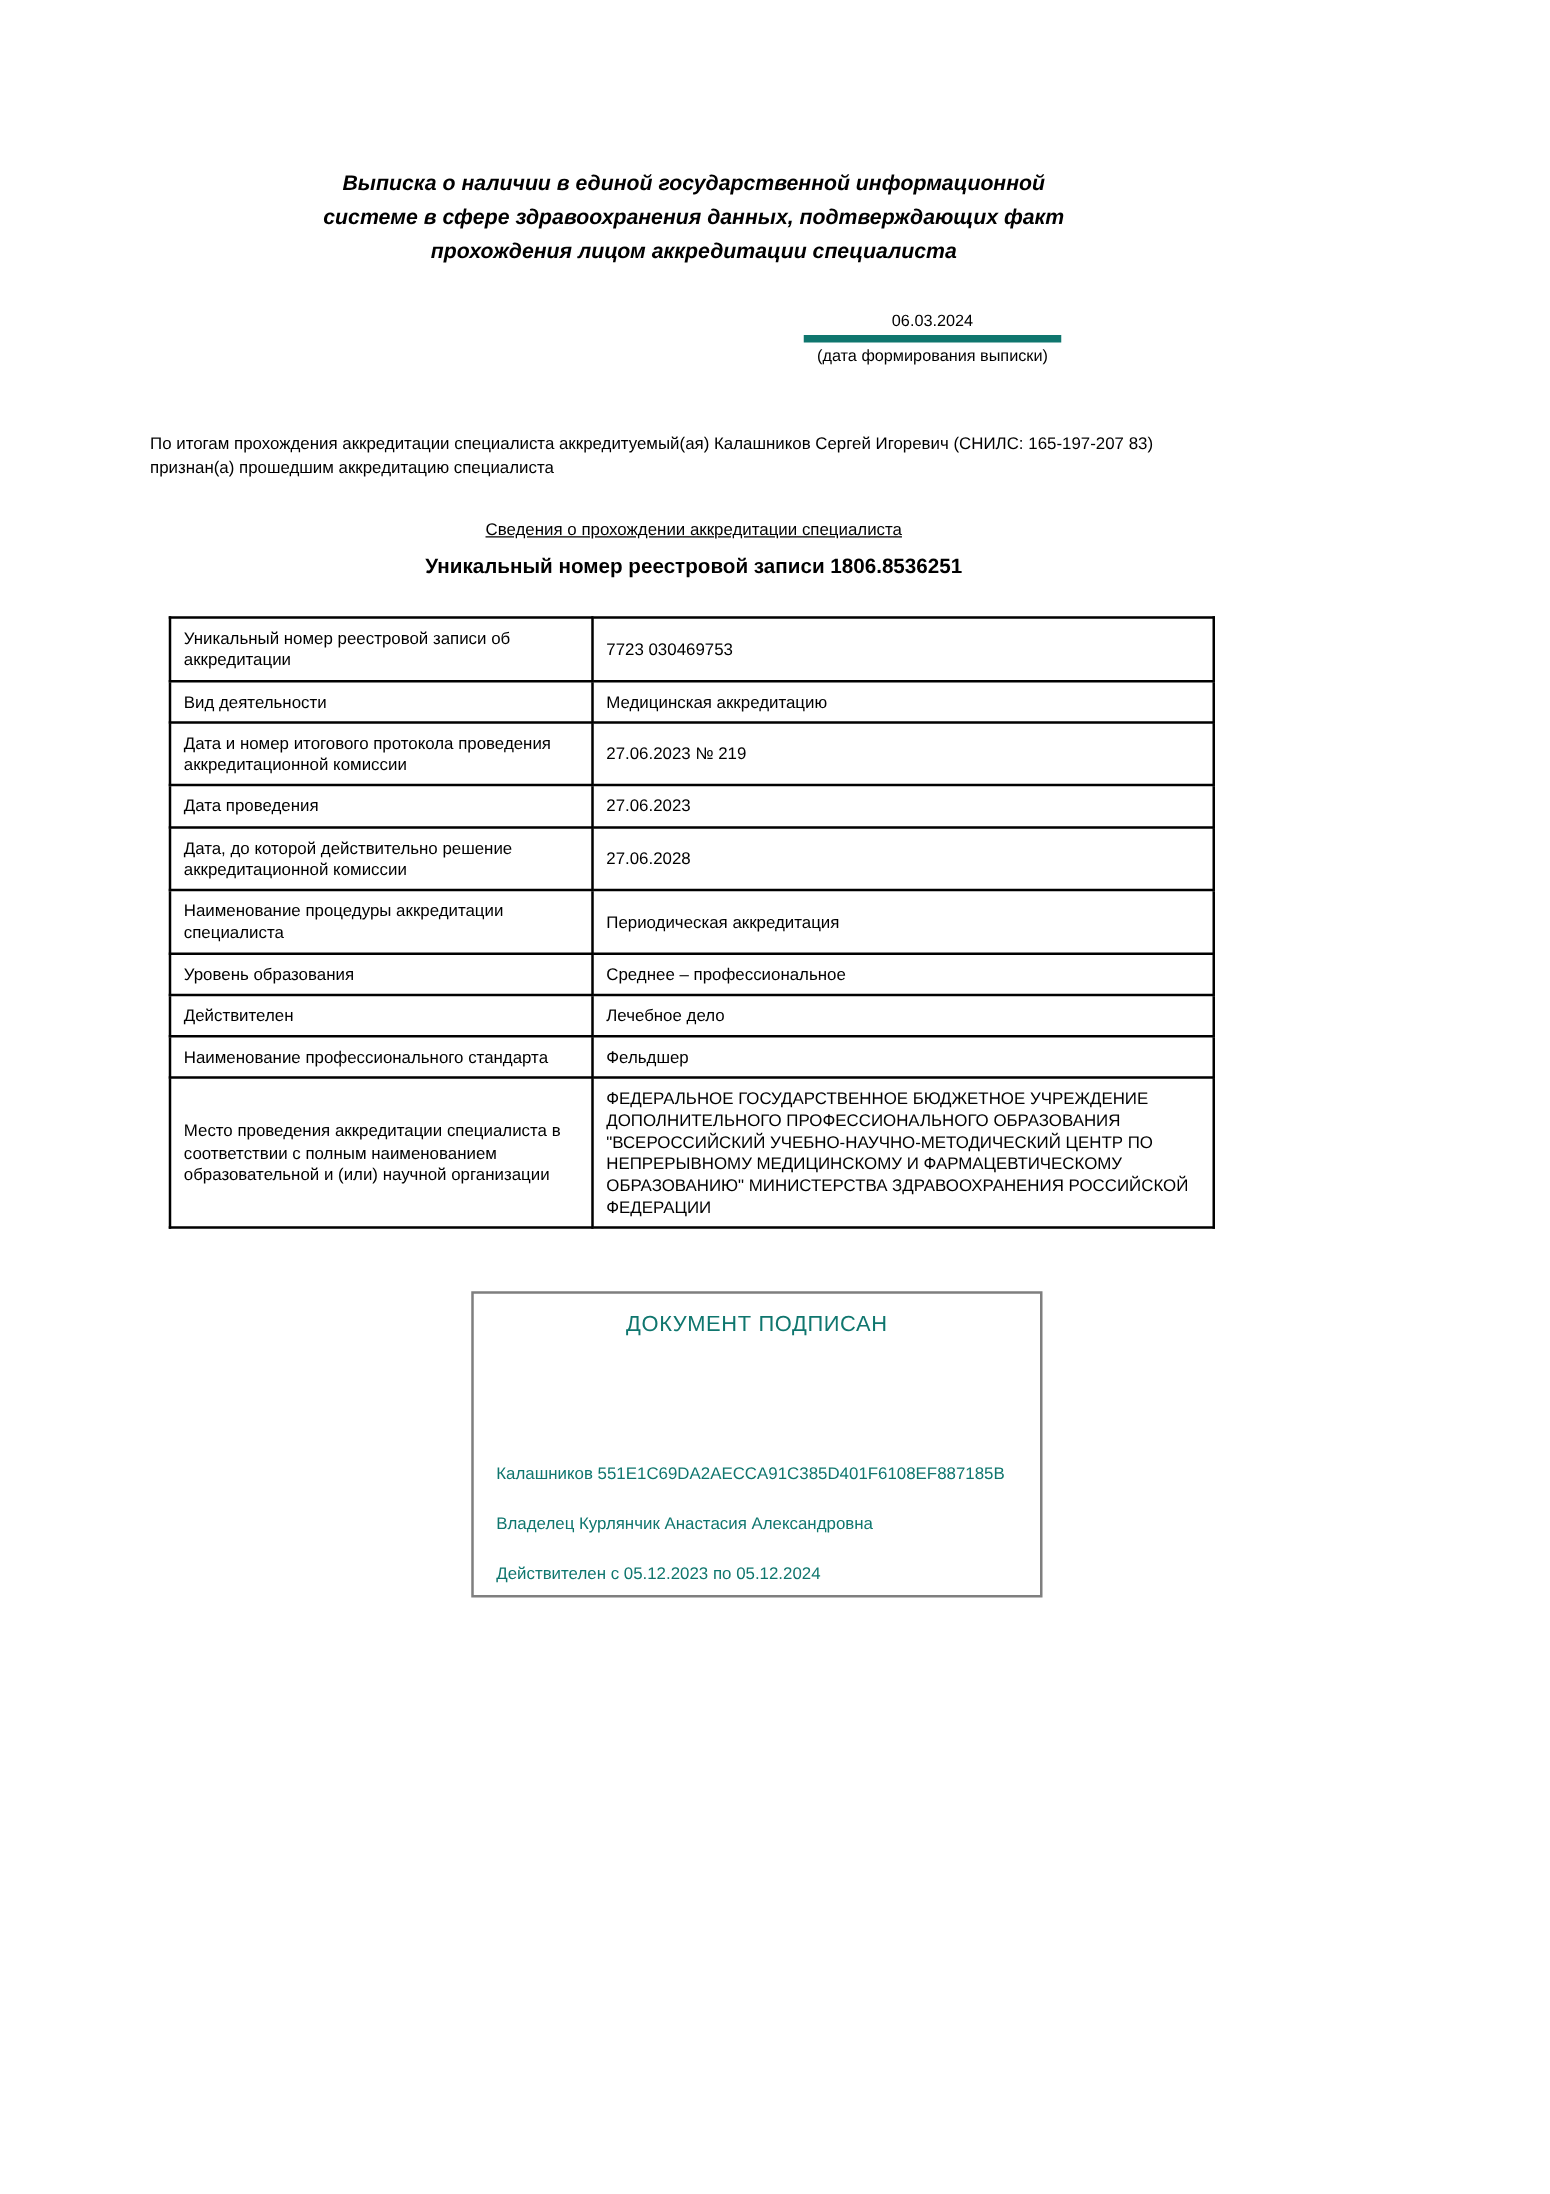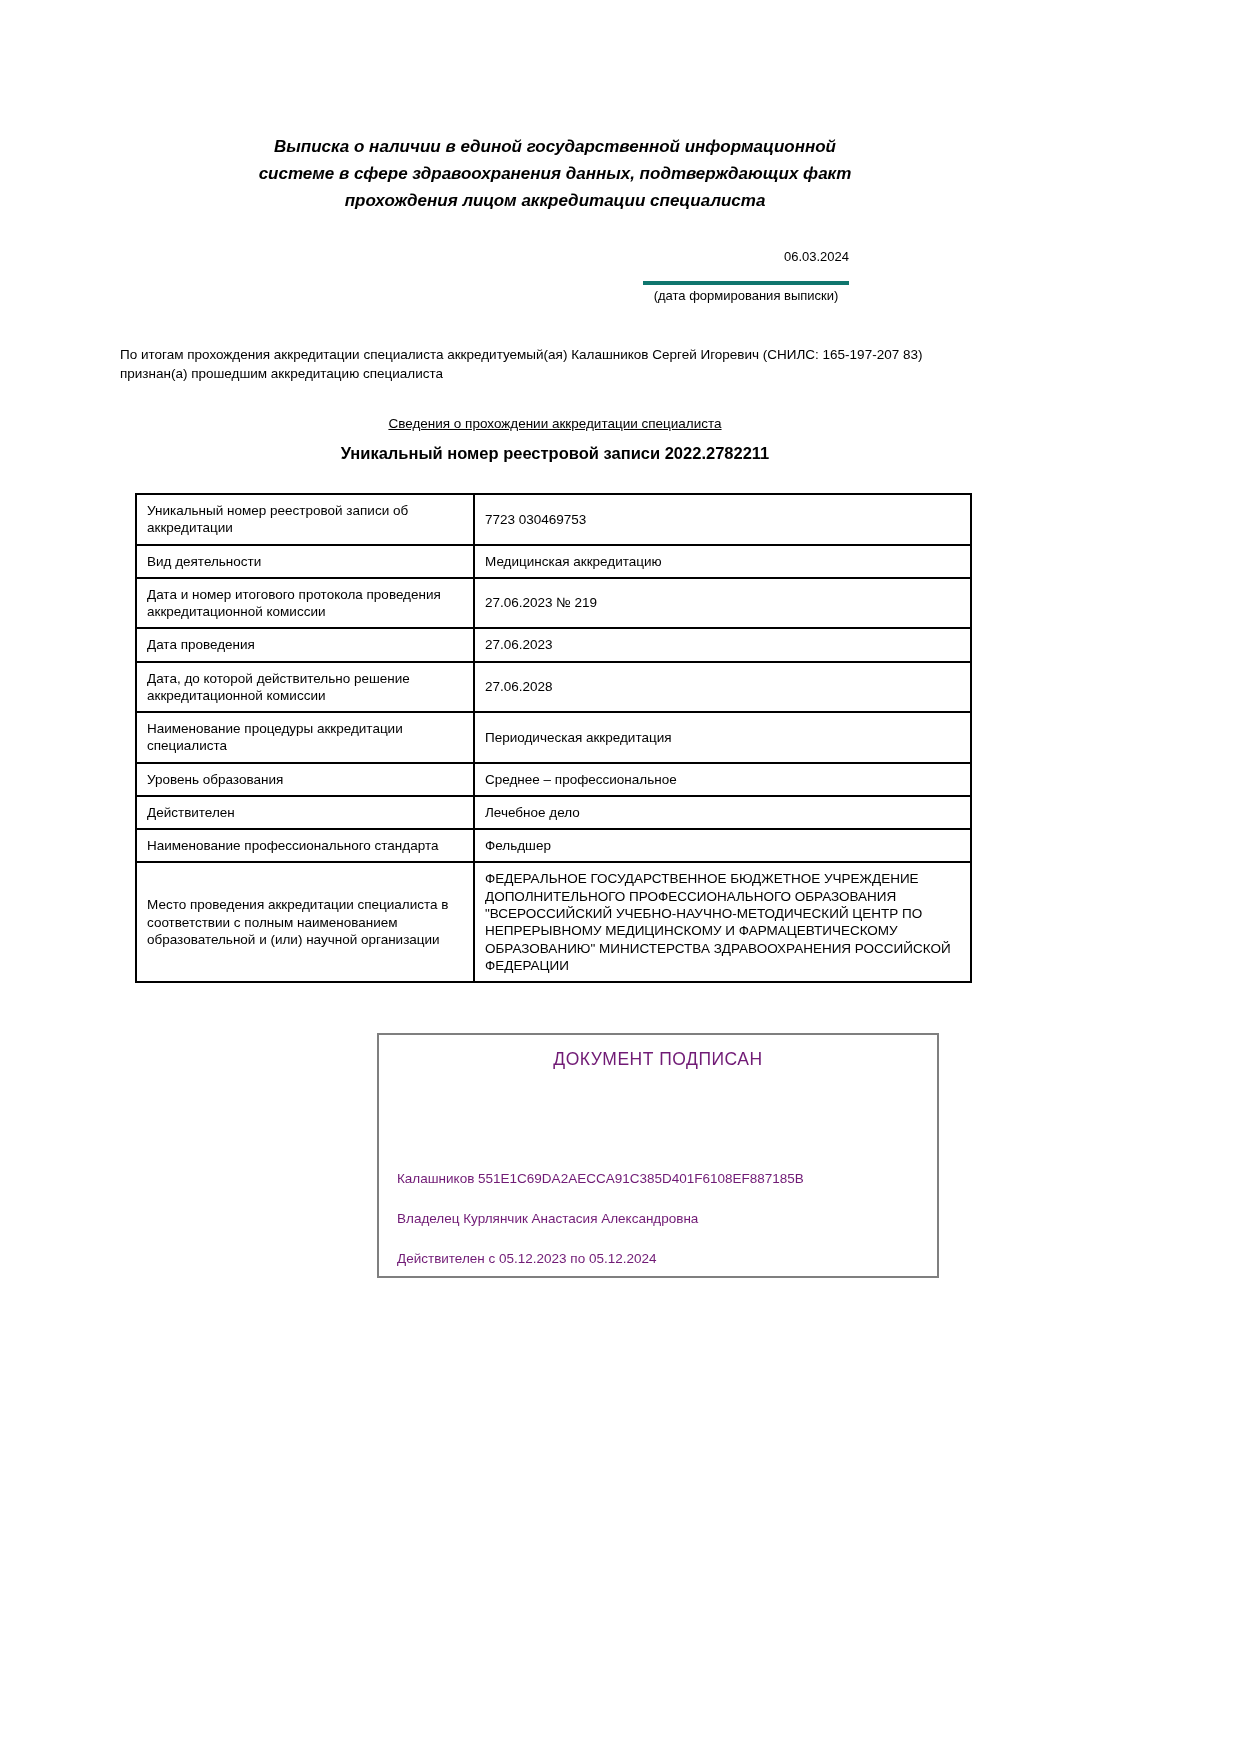--- a/index.html
+++ b/index.html
@@ -34,23 +34,22 @@
     position: absolute;
     top: 249px;
     left: 643px;
     width: 206px;
     text-align: center;
     font-size: 13px;
     line-height: 16px;
   }
   .date-value {
     display: block;
-    padding-bottom: 16px;
-    border-bottom: 4px solid #0f766e;
-    text-align: right;
+    padding-bottom: 3px;
+    border-bottom: 6px solid #0f766e;
   }
   .date-caption {
     display: block;
     padding-top: 3px;
     white-space: nowrap;
   }
 
   
   .intro {
     position: absolute;
@@ -102,25 +101,25 @@
     vertical-align: middle;
     word-wrap: break-word;
   }
   .acc-table td.label-cell { width: 316px; border-radius: 23px; }
 
   
   .sig-box {
     position: absolute;
     top: 1033px;
     left: 377px;
-    width: 562px;
+    width: 457px;
     height: 245px;
     box-sizing: border-box;
     border: 2px solid #7f7f7f;
-    color: #701a75;
+    color: #0f766e;
   }
   .sig-head {
     text-align: center;
     font-size: 17.5px;
     letter-spacing: 0.5px;
     white-space: nowrap;
   }
   .sig-head-1 { margin-top: 14px; }
   .sig-head-2 { margin-top: 20px; }
   .sig-details {
@@ -150,21 +149,21 @@
     <span class="date-value">06.03.2024</span>
     <span class="date-caption">(дата формирования выписки)</span>
   </div>
 
   <div class="intro">
     <div>По итогам прохождения аккредитации специалиста аккредитуемый(ая) Калашников Сергей Игоревич (СНИЛС: 165-197-207 83)</div>
     <div>признан(а) прошедшим аккредитацию специалиста</div>
   </div>
 
   <div class="section-heading">Сведения о прохождении аккредитации специалиста</div>
-  <div class="registry-heading">Уникальный номер реестровой записи 2022.2782211</div>
+  <div class="registry-heading">Уникальный номер реестровой записи 1806.8536251</div>
 
   <table class="acc-table">
     <tbody>
       <tr>
         <td class="label-cell">Уникальный номер реестровой записи об аккредитации</td>
         <td>7723 030469753</td>
       </tr>
       <tr>
         <td class="label-cell">Вид деятельности</td>
         <td>Медицинская аккредитацию</td>

